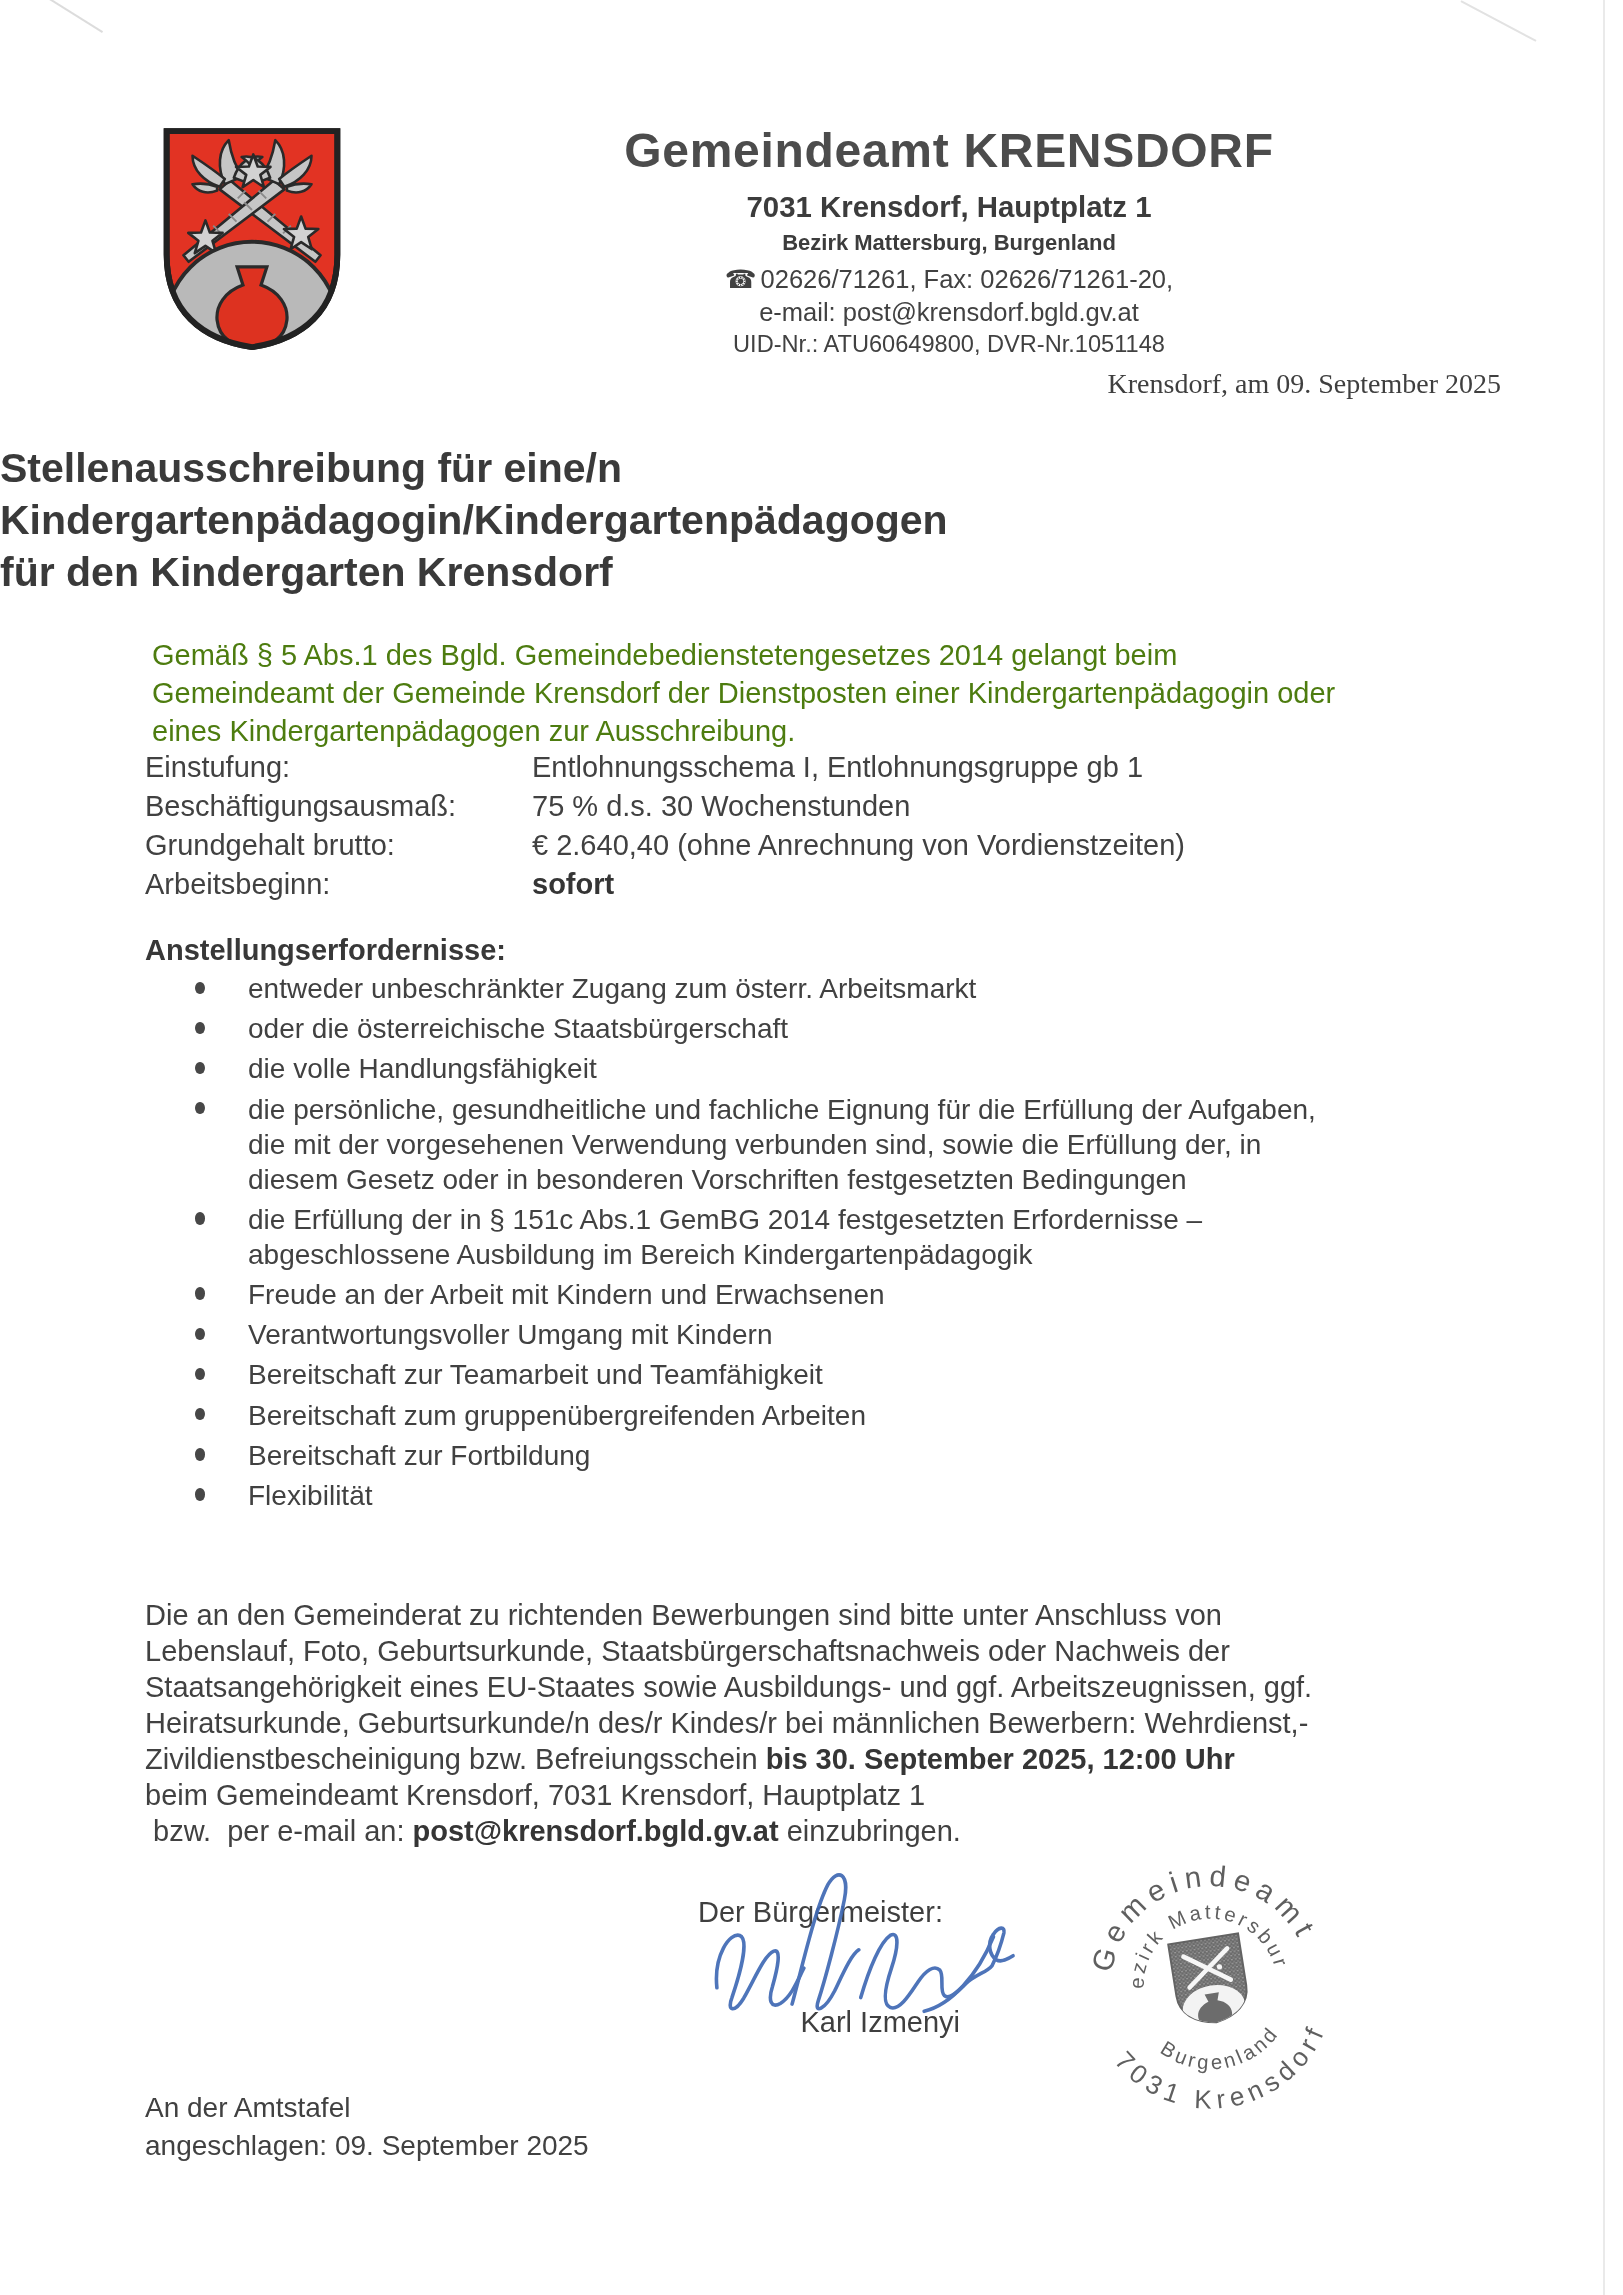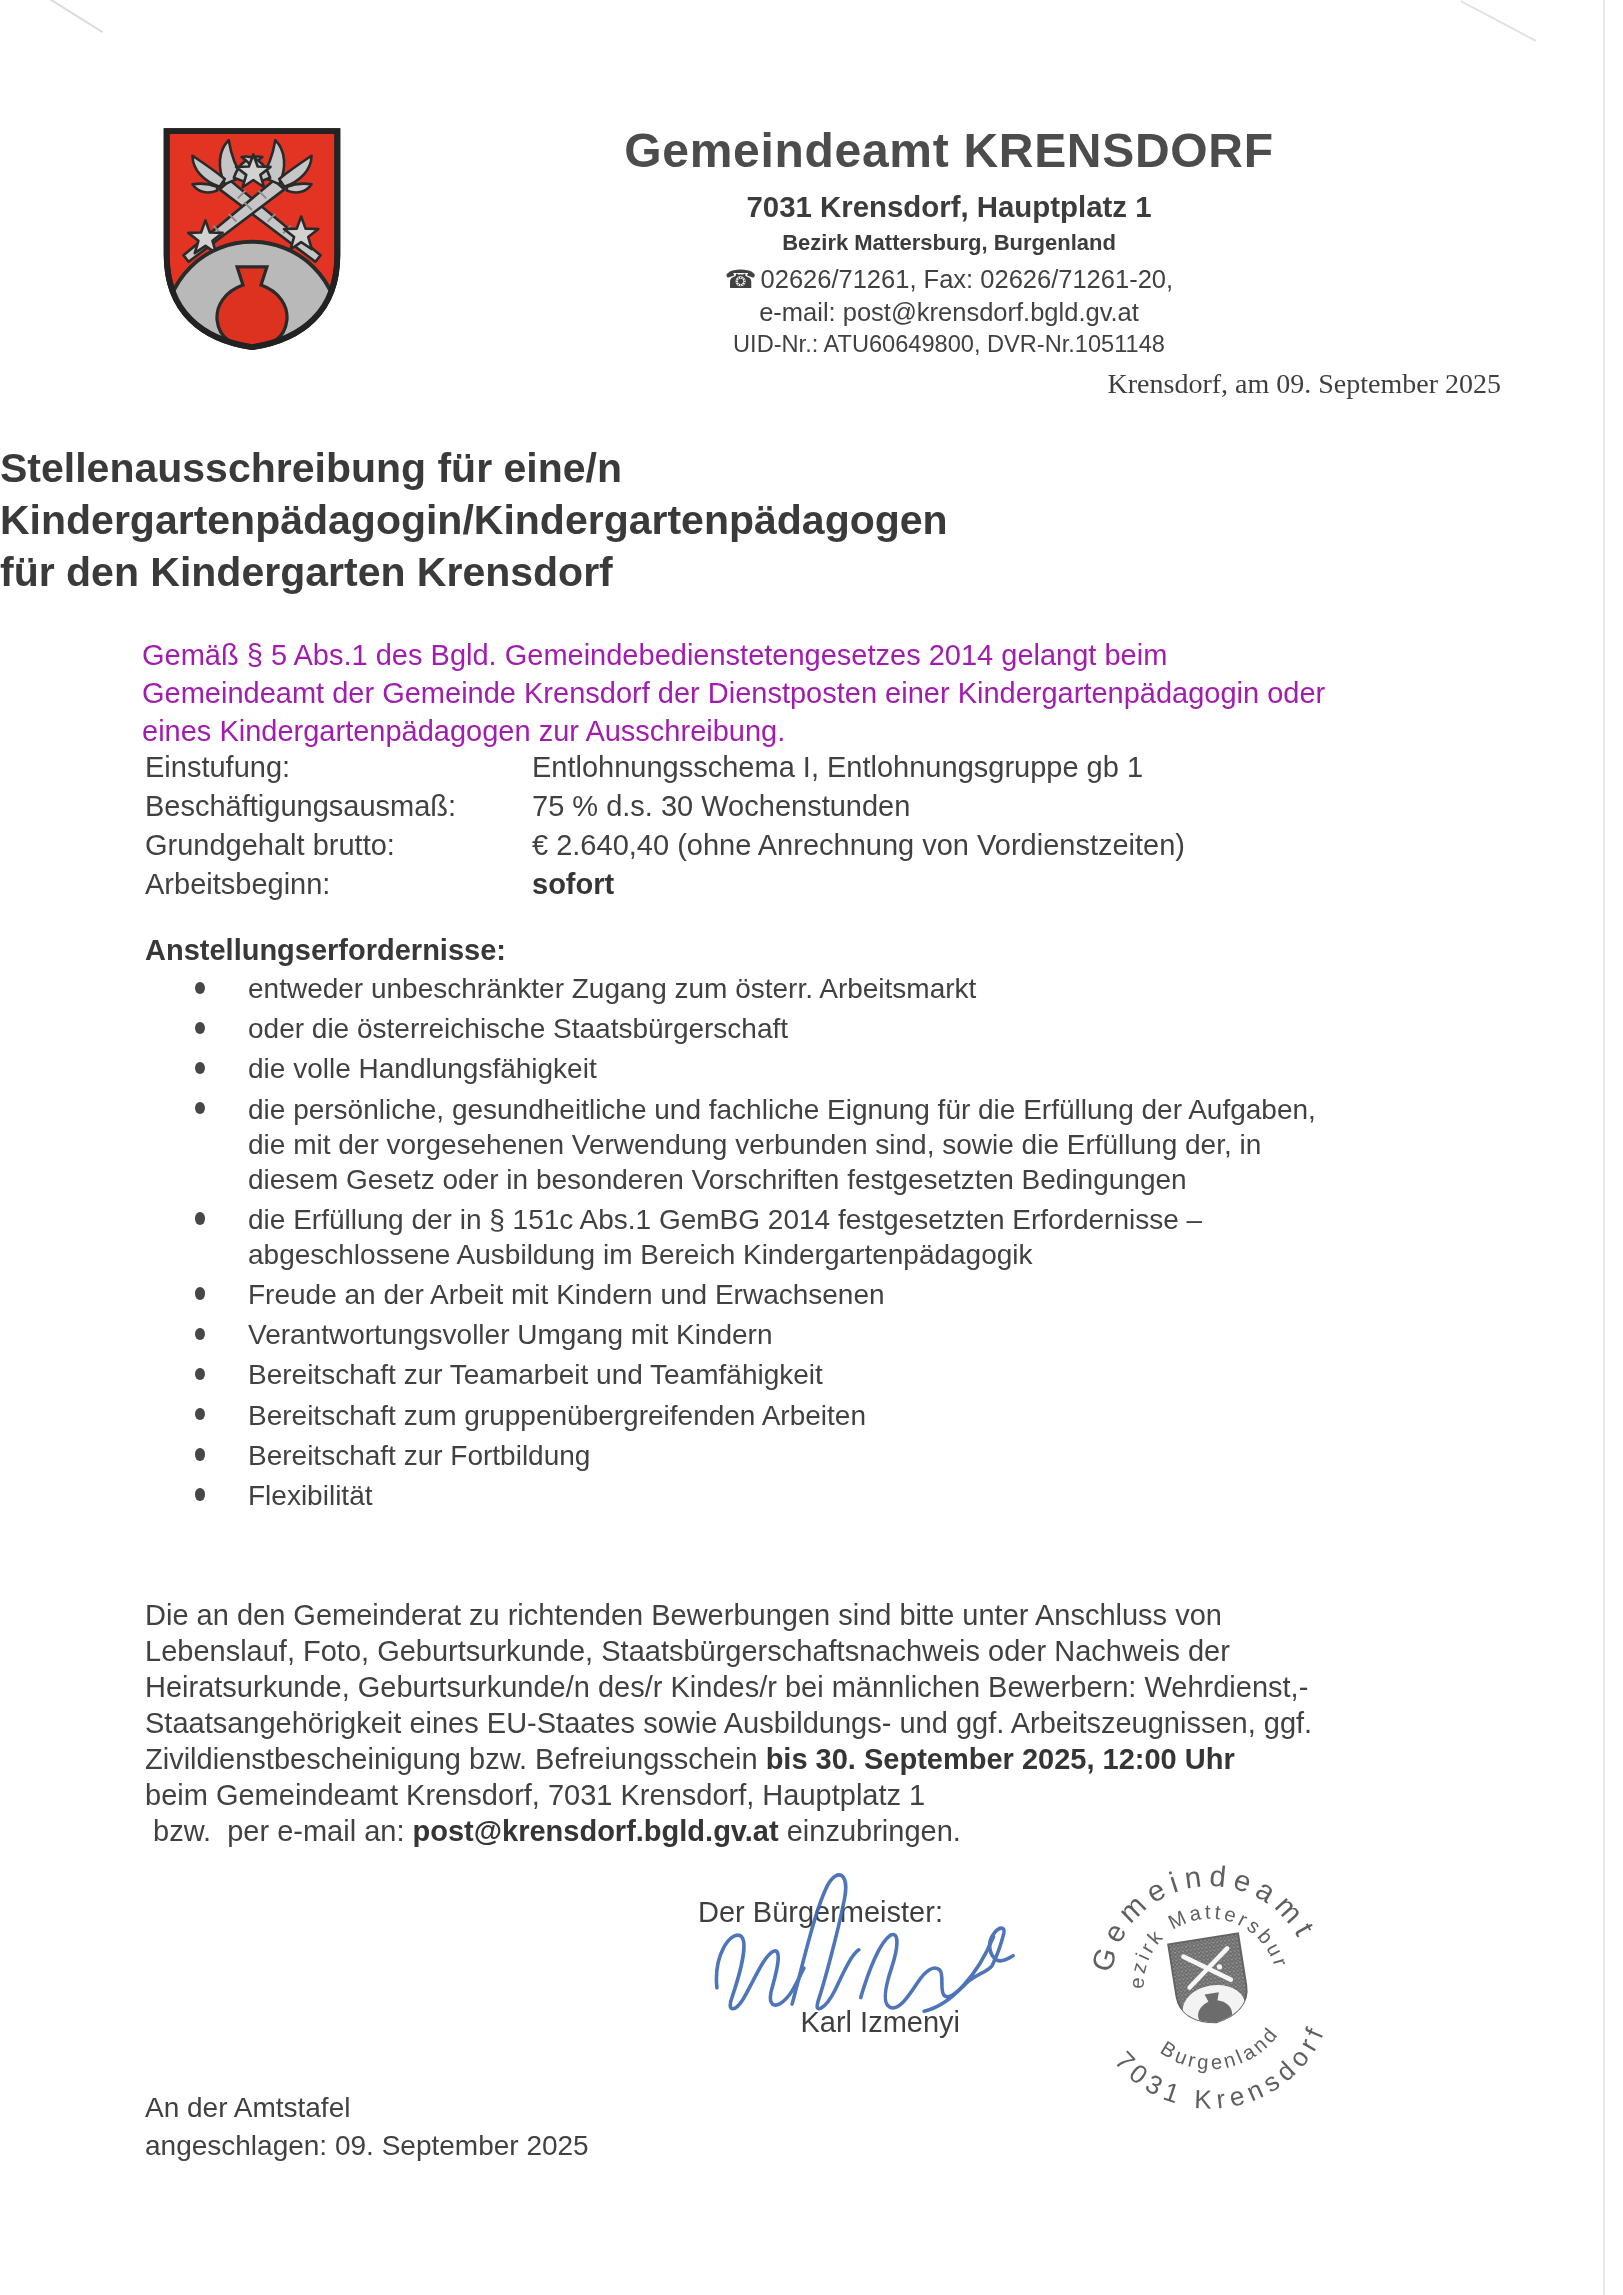--- a/index.html
+++ b/index.html
@@ -26,21 +26,21 @@
   .lh-district{font-size:22px;font-weight:700;color:#3c3c3c;margin-bottom:8px;}
   .lh-phone,.lh-email{font-size:25.5px;color:#414141;margin-bottom:3.9px;}
   .lh-uid{font-size:23.6px;color:#414141;}
   .phone-glyph{margin-right:3.9px;}
 
   .date-line{position:absolute;top:368px;right:122px;font-size:28px;color:#3f3f3f;font-family:Liberation Serif, serif;}
 
   .doc-title{position:absolute;left:0;top:442px;width:1623px;text-align:left;
     font-size:41px;font-weight:700;line-height:52px;color:#3a3a3a;}
 
-  .intro{position:absolute;left:142px;top:636px;width:1459px;font-size:29px;line-height:38px;color:#a21caf;}
+  .intro{position:absolute;left:152px;top:636px;width:1459px;font-size:29px;line-height:38px;color:#4d7c0f;}
   .p-line{white-space:pre-line;}
 
   .details{position:absolute;left:145px;top:745px;width:1459px;font-size:29px;color:#414141;}
   .drow{display:flex;height:39px;align-items:flex-end;}
   .dlabel{width:387px;flex:none;}
 
   .req-heading{position:absolute;left:145px;top:934px;font-size:29px;font-weight:700;color:#383838;}
 
   .reqs{position:absolute;left:194px;top:971px;width:1387px;margin:0;padding:0;list-style:none;
     font-size:28px;line-height:35px;color:#414141;}
@@ -158,22 +158,22 @@
       <li>Verantwortungsvoller Umgang mit Kindern</li>
       <li>Bereitschaft zur Teamarbeit und Teamfähigkeit</li>
       <li>Bereitschaft zum gruppenübergreifenden Arbeiten</li>
       <li>Bereitschaft zur Fortbildung</li>
       <li>Flexibilität</li>
     </ul>
 
   <div class="closing">
       <div class="tline"><span>Die an den Gemeinderat zu richtenden Bewerbungen sind bitte unter Anschluss von</span></div>
       <div class="tline"><span>Lebenslauf, Foto, Geburtsurkunde, Staatsbürgerschaftsnachweis oder Nachweis der</span></div>
+      <div class="tline"><span>Staatsangehörigkeit eines EU-Staates sowie Ausbildungs- und ggf. Arbeitszeugnissen, ggf.</span></div>
       <div class="tline"><span>Heiratsurkunde, Geburtsurkunde/n des/r Kindes/r bei männlichen Bewerbern: Wehrdienst,-</span></div>
-      <div class="tline"><span>Staatsangehörigkeit eines EU-Staates sowie Ausbildungs- und ggf. Arbeitszeugnissen, ggf.</span></div>
       <div class="tline"><span>Zivildienstbescheinigung bzw. Befreiungsschein </span><span class="b">bis 30. September 2025, 12:00 Uhr</span></div>
       <div class="tline"><span>beim Gemeindeamt Krensdorf, 7031 Krensdorf, Hauptplatz 1</span></div>
       <div class="tline"><span> bzw.  per e-mail an: </span><span class="b">post@krensdorf.bgld.gv.at</span><span> einzubringen.</span></div>
     </div>
 
   <div class="mayor-label">Der Bürgermeister:</div>
   <svg class="signature" viewBox="0 0 520 220">
     <g fill="none" stroke="#3f69b4" stroke-width="5.5" stroke-linecap="round" stroke-linejoin="round" opacity="0.92">
       <path d="M35,180 C30,130 55,95 70,100 C85,106 70,160 58,195 C50,216 62,219 76,196 C95,162 108,130 122,124 C134,120 128,150 120,178 C113,200 118,212 132,204 C150,193 160,165 168,150"></path>
       <path d="M150,205 C165,150 185,60 205,22 C220,-4 238,5 230,45 C220,95 200,170 190,200 C183,221 200,214 215,185 C228,158 240,130 252,122"></path>

